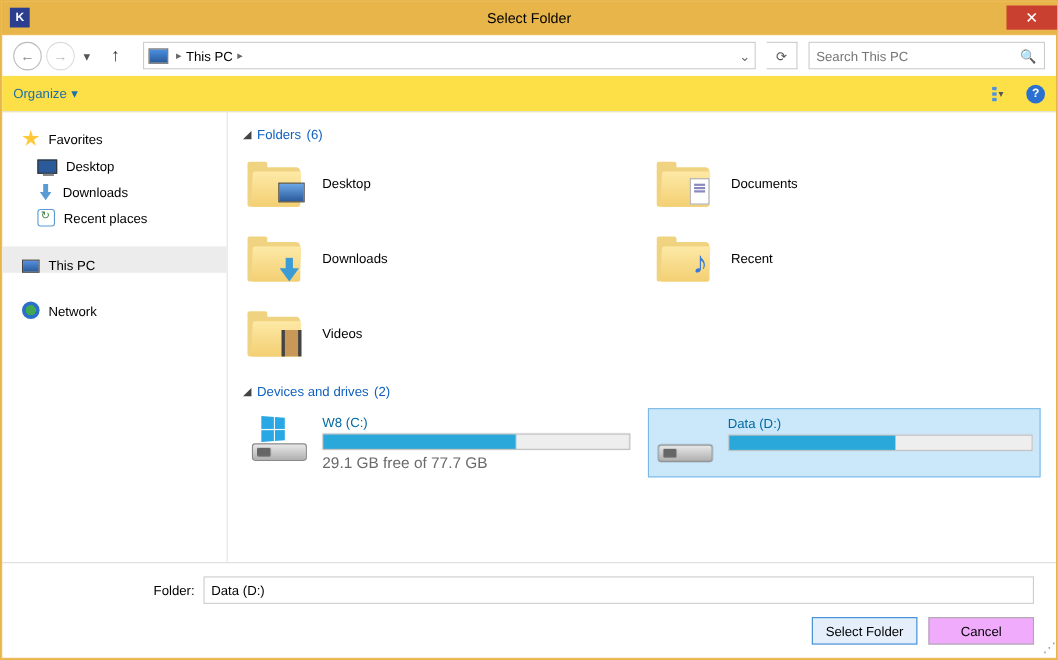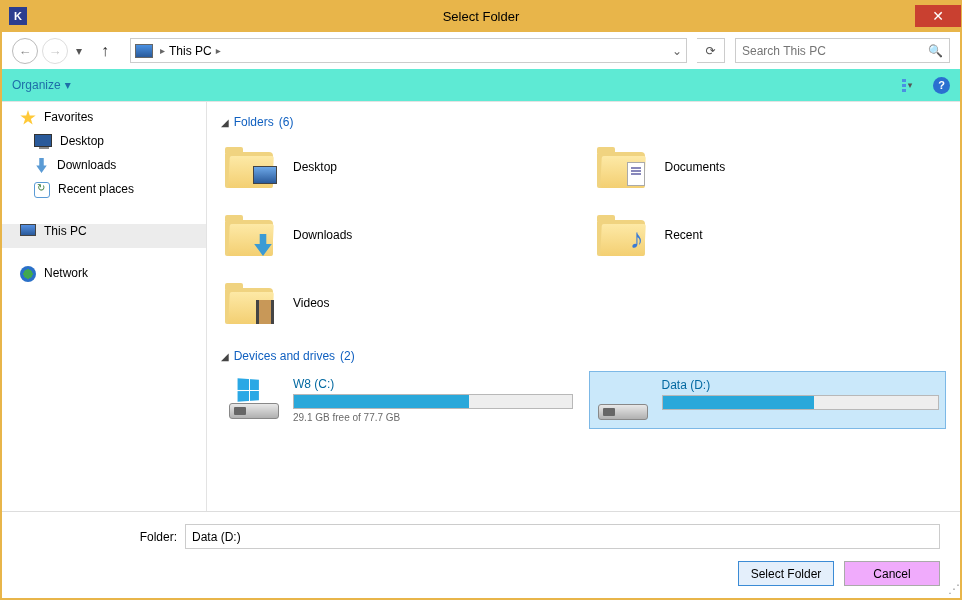--- a/index.html
+++ b/index.html
@@ -16,30 +16,30 @@
     .dropdown-arrow { width:14px; height:20px; display:flex; align-items:center; justify-content:center; cursor:pointer; color:#555; }
     .up-arrow { width:22px; height:22px; display:flex; align-items:center; justify-content:center; cursor:pointer; color:#333; font-size:16px; margin:0 4px; }
     .breadcrumb { flex:1; height:25px; border:1px solid #ccc; display:flex; align-items:center; padding:0 4px; margin:0 6px; position:relative; }
     .pc-icon { width:18px; height:14px; background:linear-gradient(#4a90e2,#2a5a9a); margin-right:3px; border:1px solid #666; }
     .bc-sep { color:#666; margin:0 4px; font-size:10px; }
     .bc-history { position:absolute; right:4px; color:#666; cursor:pointer; }
     .refresh { width:28px; height:25px; border:1px solid #ccc; border-left:none; display:flex; align-items:center; justify-content:center; cursor:pointer; color:#555; }
     .search { width:215px; height:25px; border:1px solid #ccc; margin-left:6px; padding:0 6px; display:flex; align-items:center; position:relative; }
     .search input { border:none; flex:1; outline:none; color:#888; }
     .search-icon { position:absolute; right:6px; color:#888; cursor:pointer; }
-    .toolbar { height:33px; border-bottom:1px solid #e3e3e3; display:flex; align-items:center; padding:0 10px; background:#5eead4; }
+    .toolbar { height:33px; border-bottom:1px solid #e3e3e3; display:flex; align-items:center; padding:0 10px; background:#fde047; }
     .organize { color:#1e6ea8; cursor:pointer; display:flex; align-items:center; gap:4px; }
     .toolbar-right { margin-left:auto; display:flex; gap:14px; align-items:center; }
     .view-btn { width:24px; height:20px; display:flex; align-items:center; justify-content:center; cursor:pointer; }
     .view-lines { display:flex; flex-direction:column; gap:2px; }
     .view-line { width:4px; height:3px; background:#4a90e2; }
     .help-icon { width:17px; height:17px; border-radius:50%; background:#2a70d0; color:#fff; display:flex; align-items:center; justify-content:center; font-weight:bold; font-size:11px; cursor:pointer; }
     .body-area { flex:1; display:flex; }
     .sidebar { width:205px; border-right:1px solid #e3e3e3; padding:8px 0; }
-    .side-item { height:24px; display:flex; align-items:flex-start; padding:0 14px 0 32px; cursor:pointer; gap:8px; position:relative; }
+    .side-item { height:24px; display:flex; align-items:flex-end; padding:0 14px 0 32px; cursor:pointer; gap:8px; position:relative; }
     .side-header { padding-left:18px; }
     .side-item.selected { background:#ececec; }
     .side-spacer { height:18px; }
     .fav-star { width:16px; height:16px; background:#ffc938; clip-path:polygon(50% 0,61% 35%,98% 35%,68% 57%,79% 91%,50% 70%,21% 91%,32% 57%,2% 35%,39% 35%); }
     .monitor-icon { width:18px; height:13px; background:#2a5a9a; border:1px solid #333; position:relative; }
     .monitor-icon:after { content:''; position:absolute; left:4px; bottom:-3px; width:10px; height:2px; background:#888; }
     .dl-icon { width:15px; height:15px; background:#5b9bd5; clip-path:polygon(35% 0,65% 0,65% 50%,85% 50%,50% 100%,15% 50%,35% 50%); }
     .recent-icon { width:16px; height:16px; border:1px solid #5b9bd5; border-radius:3px; position:relative; }
     .recent-icon:before { content:'↻'; position:absolute; color:#3a7a3a; font-size:10px; left:2px; top:-1px; }
     .pc-small { width:16px; height:12px; background:linear-gradient(#5590e2,#2a5a9a); border:1px solid #444; }
@@ -66,21 +66,21 @@
     .drive-icon { width:54px; height:42px; position:relative; display:flex; flex-direction:column; align-items:center; }
     .drive-top { width:32px; height:18px; margin-top:2px; }
     .win-logo { display:grid; grid-template-columns:1fr 1fr; gap:1px; width:22px; height:22px; transform:perspective(40px) rotateY(15deg); }
     .win-logo span { background:#2aa8e5; }
     .drive-base { width:50px; height:16px; background:linear-gradient(#e8e8e8,#b0b0b0); border-radius:3px; border:1px solid #888; position:absolute; bottom:0; }
     .drive-base:before { content:''; position:absolute; left:4px; top:3px; width:12px; height:8px; background:#666; border-radius:1px; }
     .drive-info { flex:1; display:flex; flex-direction:column; gap:3px; }
     .drive-name { color:#0369a1; }
     .drive-bar { width:100%; height:15px; border:1px solid #b8b8b8; background:#eee; position:relative; }
     .drive-fill { height:100%; background:#2aa8da; }
-    .drive-free { color:#6a6a6a; font-size:10px; }
+    .drive-free { color:#6a6a6a; font-size:14px; }
     .footer { border-top:1px solid #ddd; padding:12px 20px; display:flex; flex-direction:column; gap:12px; }
     .folder-row { display:flex; align-items:center; gap:8px;justify-content:space-between; }
     .folder-label { width:155px; text-align:right; }
     .folder-input { flex:1; height:25px; border:1px solid #ccc; padding:0 6px; }
     .btn-row { display:flex; justify-content:flex-end; gap:10px; }
     .btn { min-width:96px; height:25px; border:1px solid #aaa; background:#f0abfc; cursor:pointer; display:flex; align-items:center; justify-content:center; font-size:12px; }
     .btn.primary { background:#e4effb; border:1px solid #3b8bd5; }
     .resize { position:absolute; right:4px; bottom:4px; color:#999; font-size:12px; cursor:nwse-resize; letter-spacing:-2px; }
   </style>
 </head>

